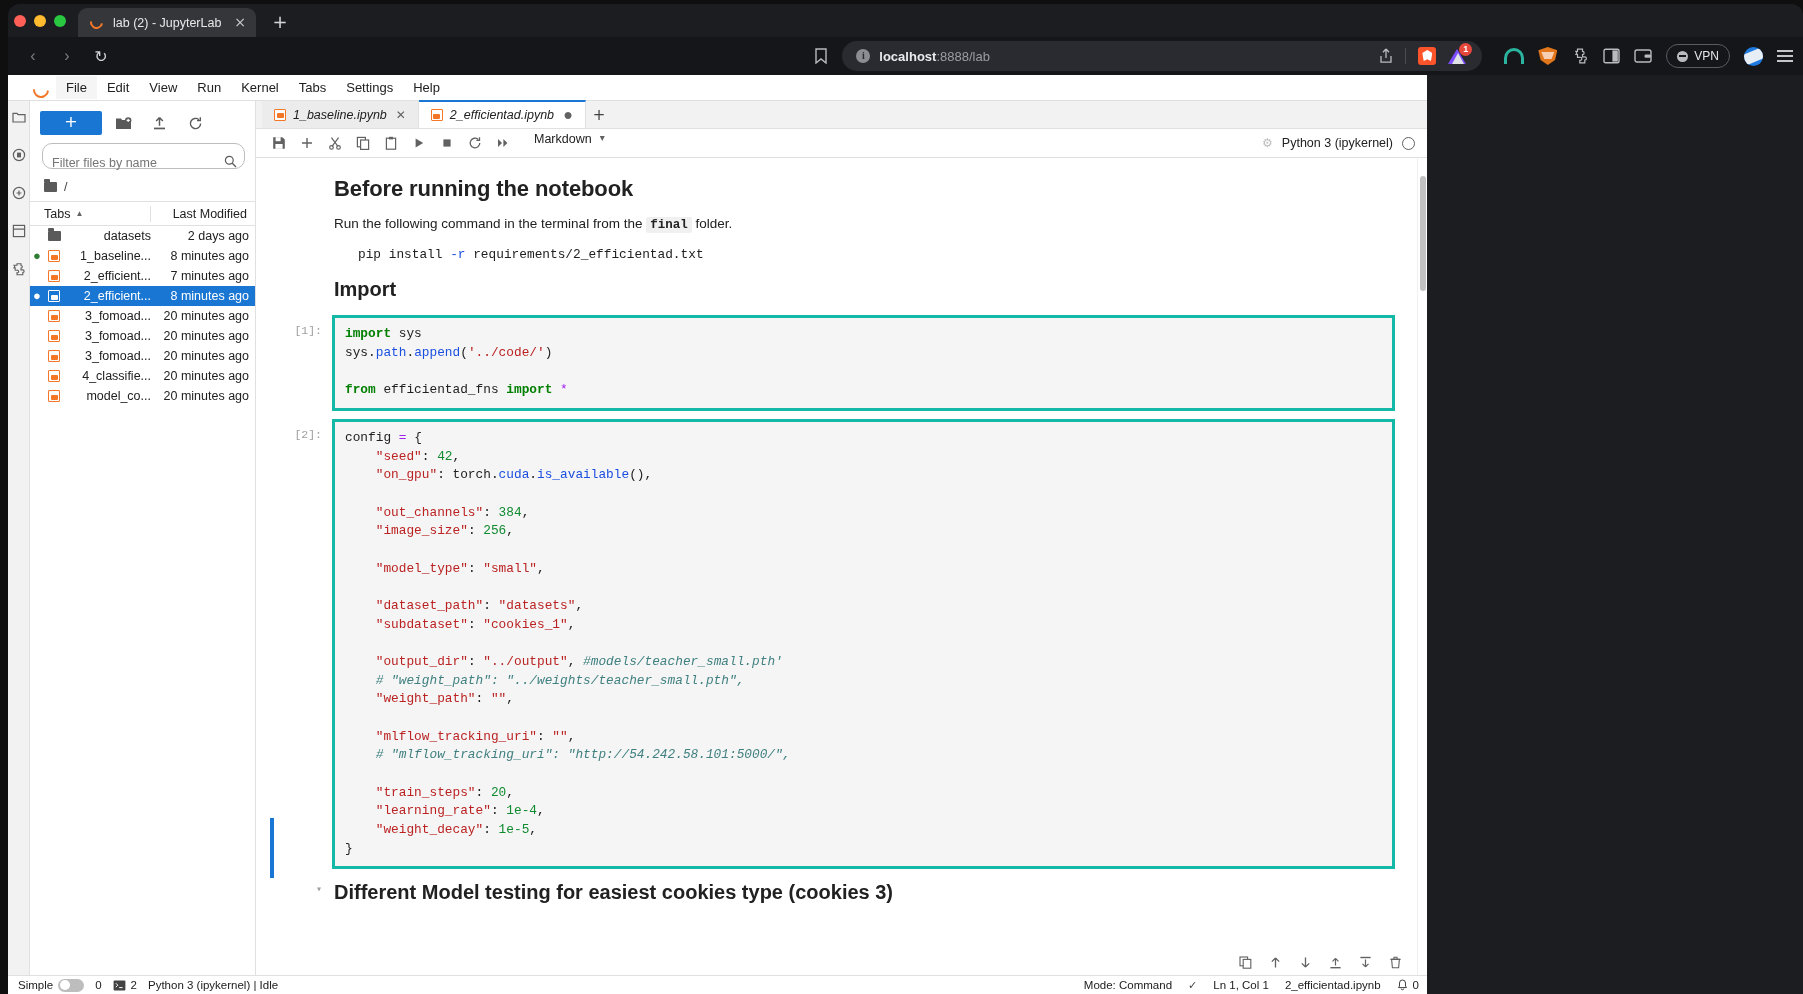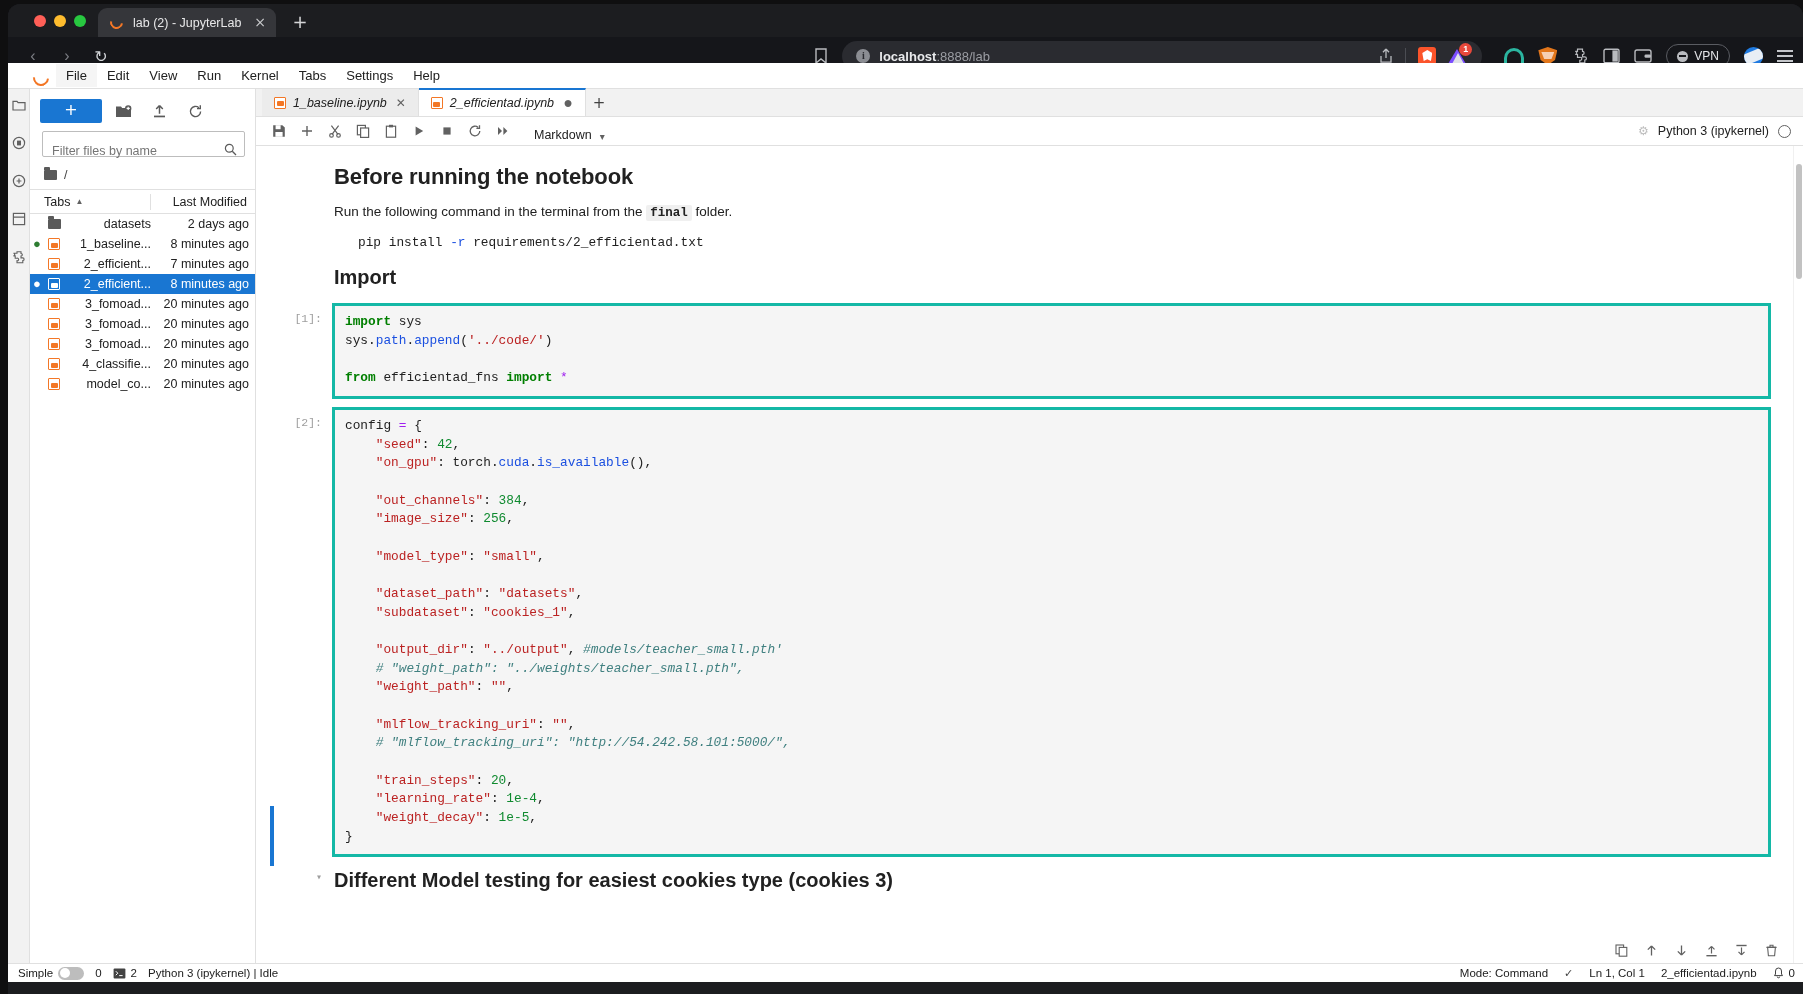--- a/index.html
+++ b/index.html
@@ -18,21 +18,21 @@
     border-radius: 12px 12px 0 0;
     overflow: hidden;
   }
 
   
   #tab-strip {
     position: relative;
     height: 33px;
     background: #1c1d20;
     display: flex; align-items: flex-end;
-    padding-left: 20px;
+    padding-left: 0;
   }
   #traffic-lights { display:flex; align-items:center; gap:8px; height:33px; padding: 0 12px 0 6px; }
   .light { width: 12px; height: 12px; border-radius: 50%; }
   .light.red { background:#ff5f57; }
   .light.yellow { background:#febc2e; }
   .light.green { background:#28c840; }
 
   #browser-tab {
     display: flex; align-items: center; gap: 9px;
     height: 29px; width: 178px;
@@ -142,22 +142,22 @@
   .globe-icon { width:19px; height:19px; border-radius:50%; background:#1f7ae0; position:relative; overflow:hidden; }
   .globe-icon::after{
     content:""; position:absolute; left:-2px; top:4px; width:23px; height:11px;
     background:#e8eef5; transform: rotate(-22deg);
   }
   #hamburger { display:flex; flex-direction:column; gap:3px; }
   #hamburger span { width:16px; height:2px; background:#c4c6ca; display:block; }
 
   
   #jlab {
-    position:absolute; left:0; top:59px;
-    width:1795px; height: 919px;
+    position:absolute; left:0; top:71px;
+    width:1419px; height: 919px;
     background:#fff;
     font-family:"Liberation Sans", sans-serif;
     color:#212121;
   }
 
   
   #jl-menubar {
     height: 26px; background:#fff;
     border-bottom:1px solid #e0e0e0;
     display:flex; align-items:center;
@@ -200,21 +200,21 @@
     color:#fff; font-size:16px; line-height:22px; text-align:center;
     font-family:"DejaVu Sans", sans-serif;
   }
   .fb-tool-icon {
     width: 30px; height:22px; display:flex; align-items:center; justify-content:center;
     color:#5a5a5a;
   }
   #fb-filter-wrap { padding: 0 10px 6px 12px; }
   #fb-filter {
     display:flex; align-items:center;
-    height: 26px; border:1px solid #bdbdbd; border-radius:2px;
+    height: 26px; border:1px solid #bdbdbd; border-radius:10px;
     padding: 14px 7px 0 9px;
   }
   #fb-filter-input {
     flex:1; border:none; outline:none; font-size:12.5px; color:#212121;
     font-family:"Liberation Sans", sans-serif; background:transparent;
   }
   #fb-filter-input::placeholder { color:#757575; }
   #fb-breadcrumb {
     display:flex; align-items:center; gap:7px;
     padding: 5px 10px 7px 14px; font-size: 12.5px; color:#424242;
@@ -287,21 +287,21 @@
   #nb-toolbar {
     height: 29px; background:#fff; border-bottom:1px solid #e0e0e0;
     display:flex; align-items:center; padding: 0 8px 0 10px; gap: 2px;
   }
   .tb-btn {
     width: 26px; height: 24px;
     display:flex; align-items:center; justify-content:center;
     color:#616161;
   }
   #nb-celltype {
-    display:flex; align-items:flex-end; gap: 8px;
+    display:flex; align-items:flex-start; gap: 8px;
     margin-left: 10px; height: 22px; padding: 0 6px;
     font-size: 12.5px; color:#212121;
   }
   #nb-toolbar-spacer { flex:1; }
   #nb-kernel {
     display:flex; align-items:center; gap: 9px;
     font-size: 12.5px; color:#212121; padding-right: 4px;
   }
   #kernel-busy-icon { color:#bdbdbd; font-size: 12px; }
   #kernel-idle-dot { width: 13px; height:13px; border-radius:50%; border:1.5px solid #616161; }

